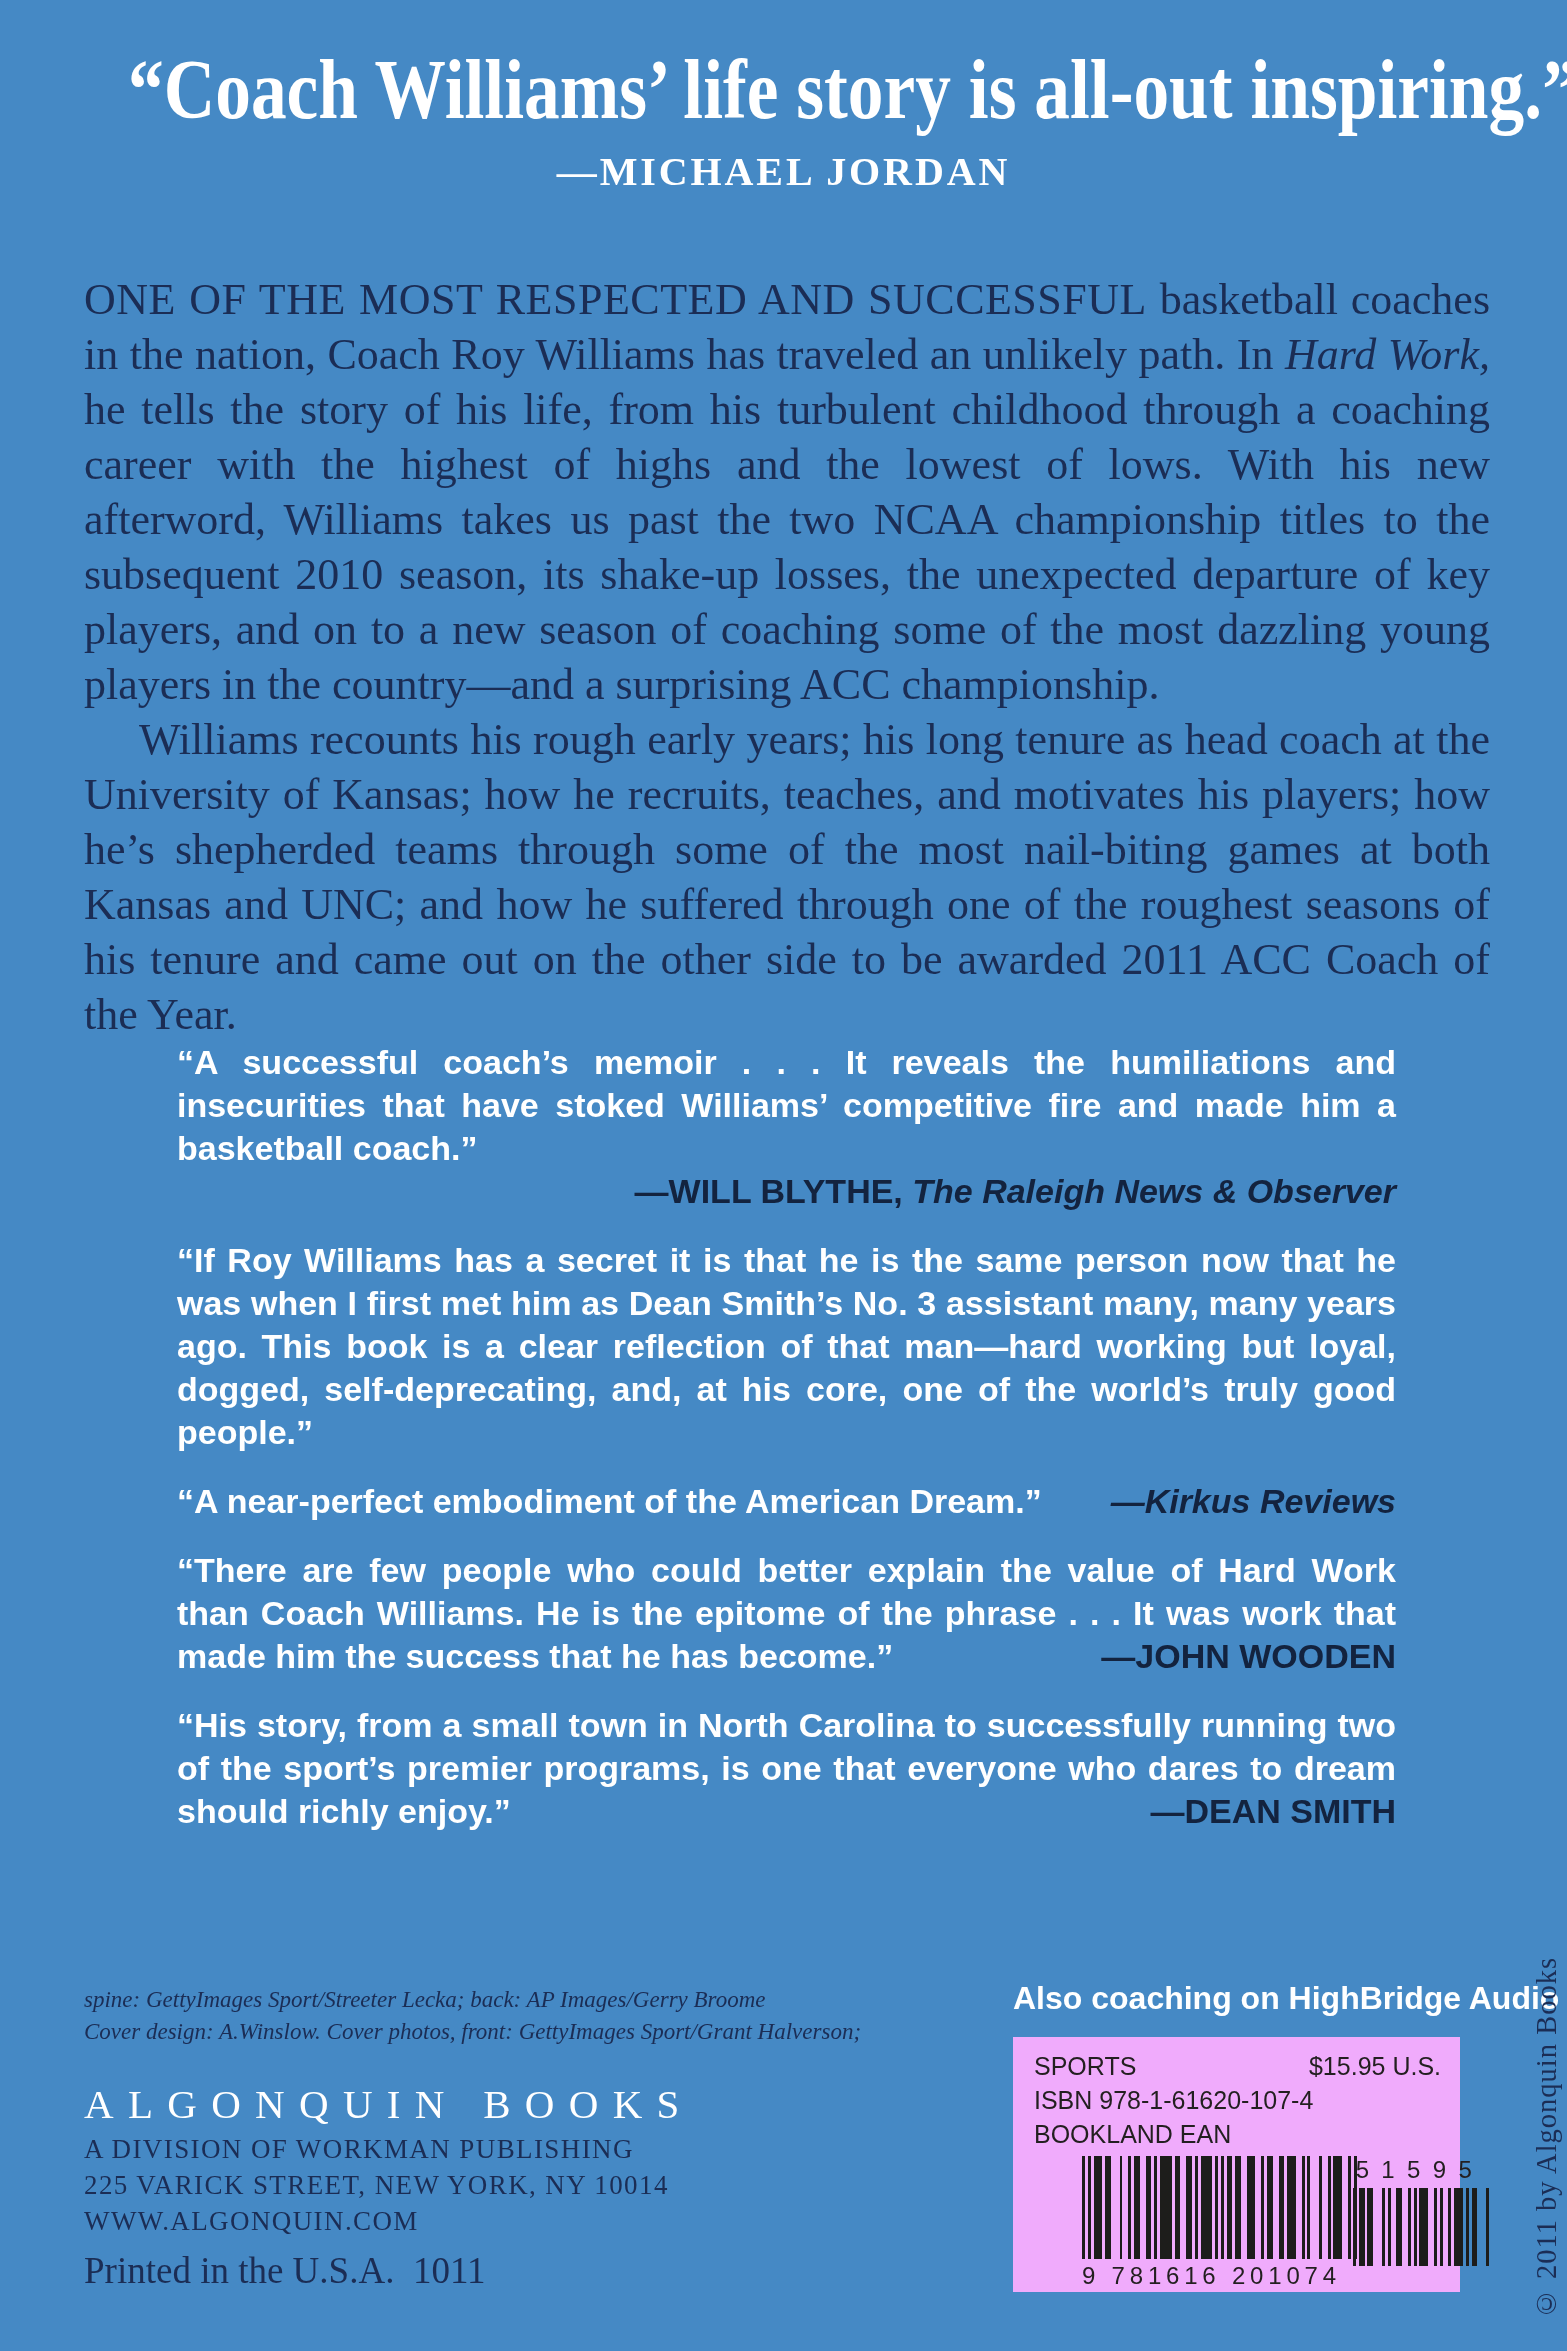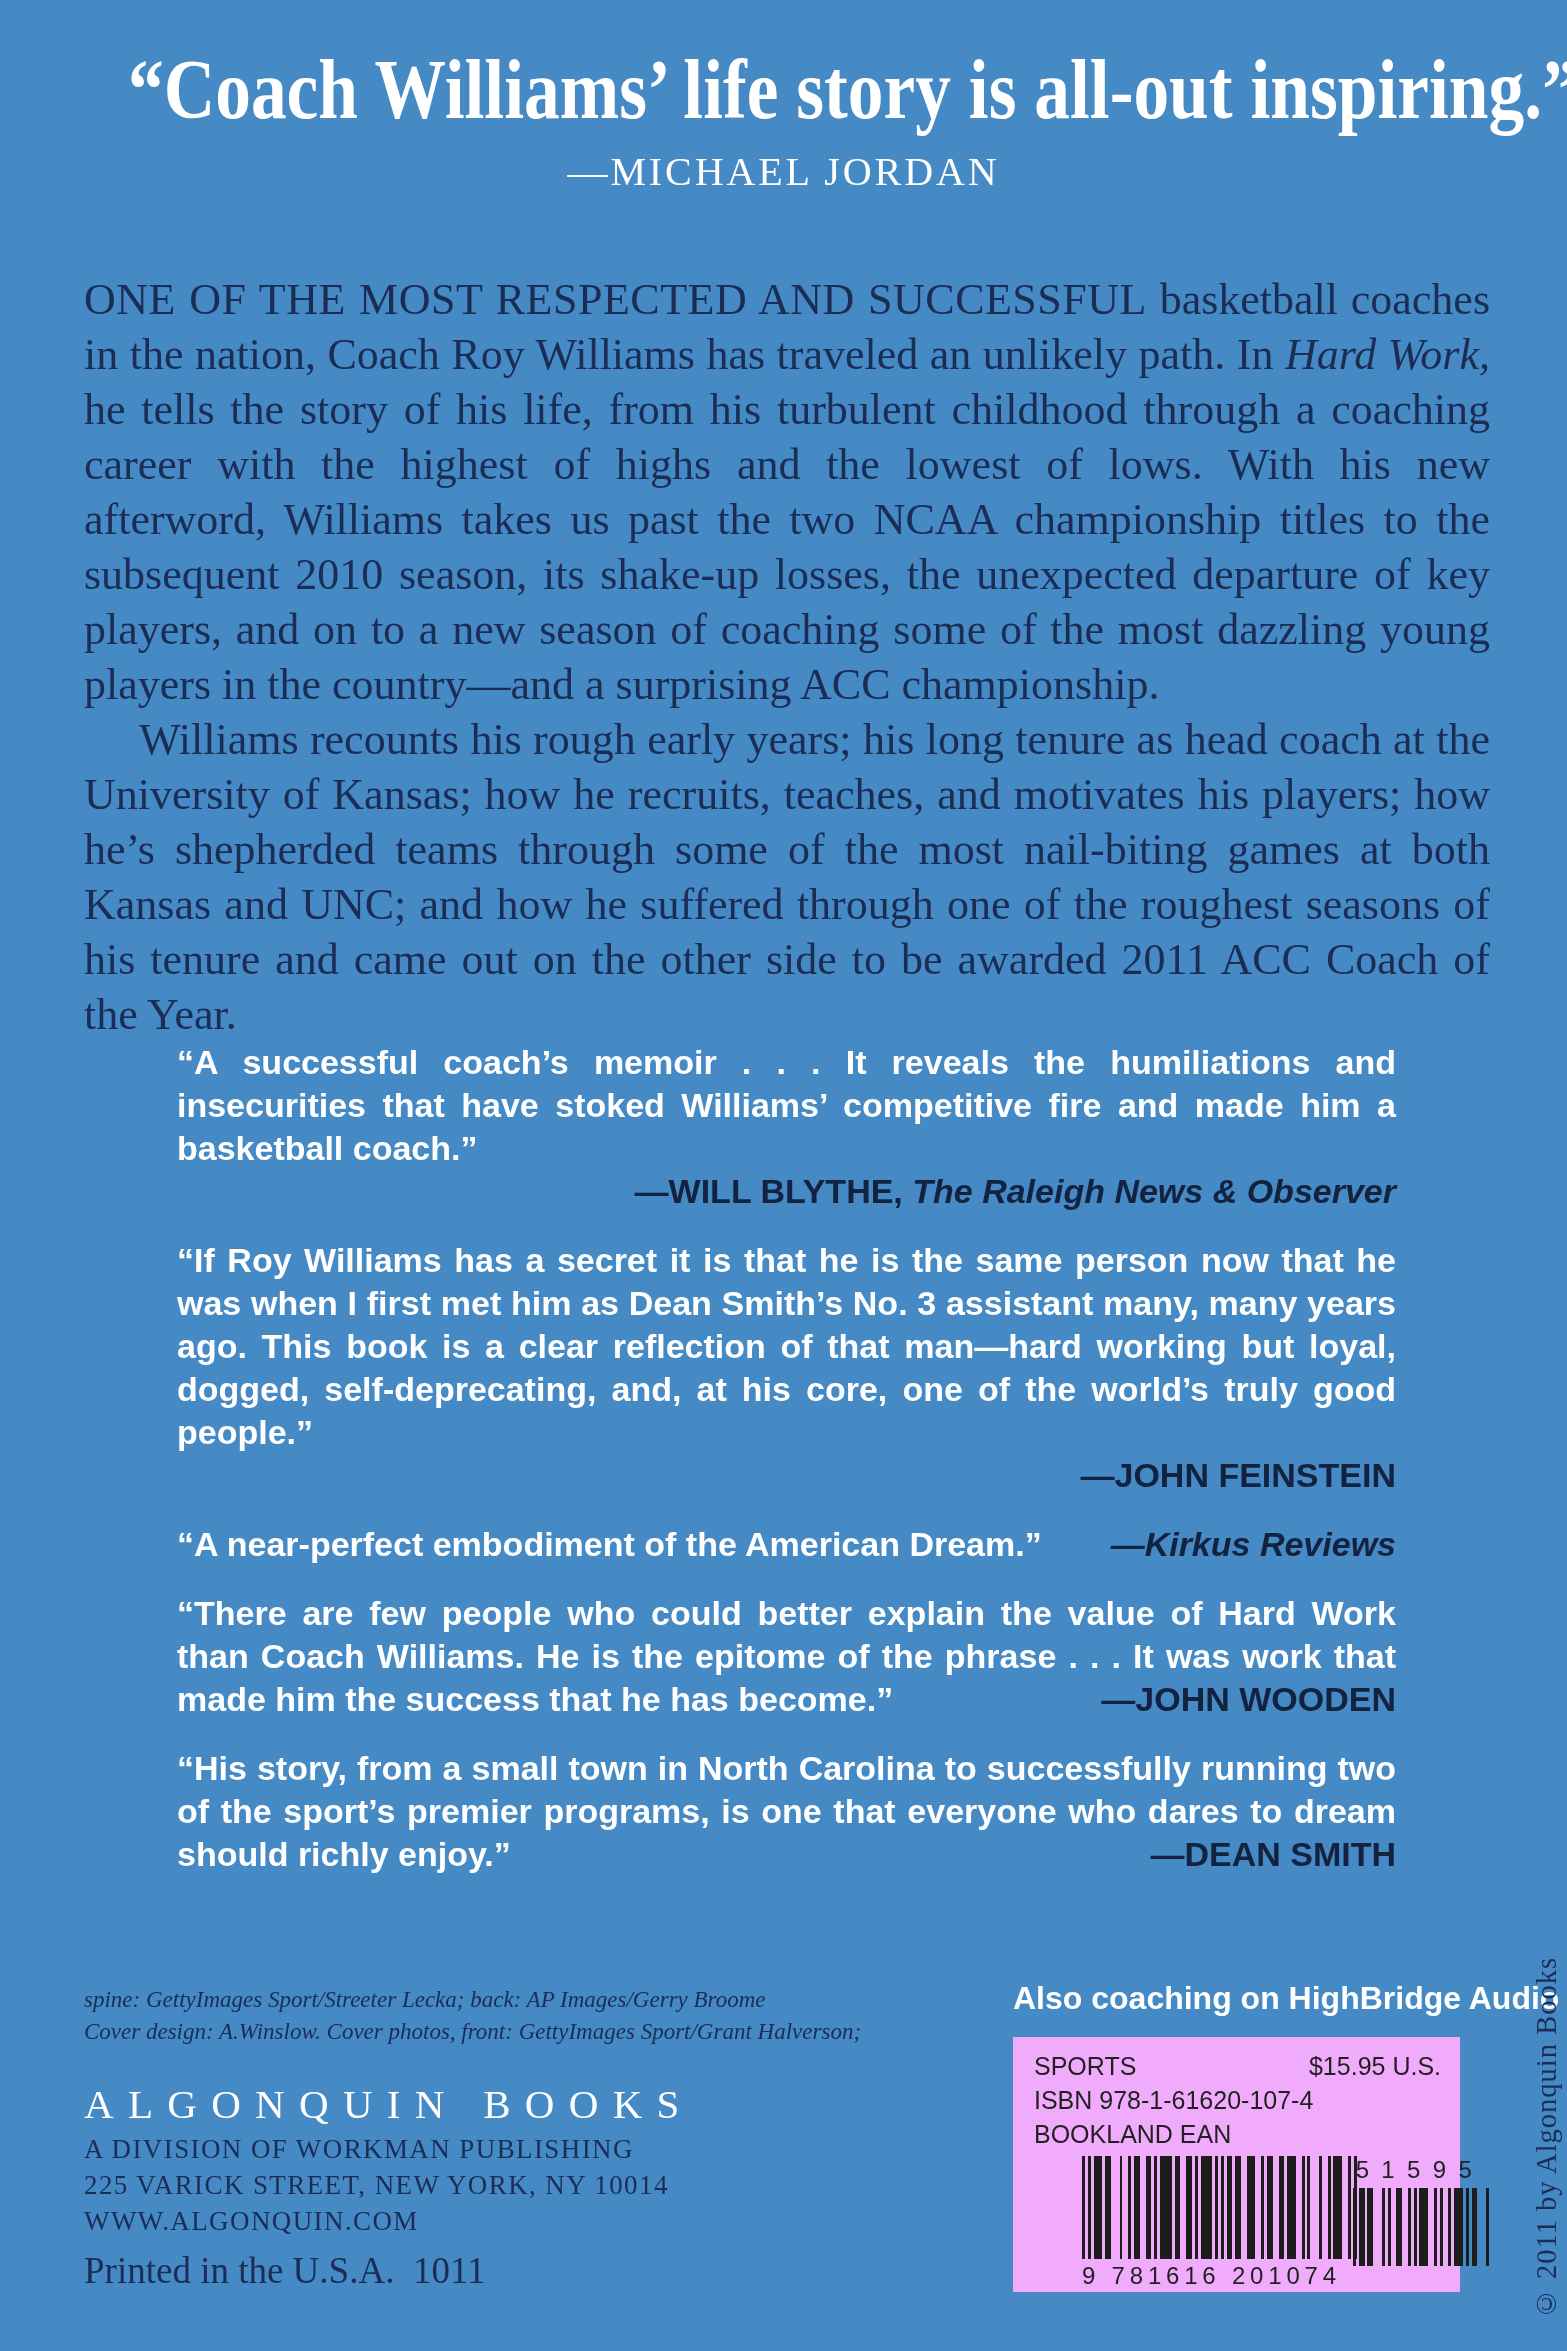--- a/index.html
+++ b/index.html
@@ -7,21 +7,21 @@
     position:relative;width:1567px;height:2351px;overflow:hidden;
     background:#4589c5;
     font-family:"Liberation Serif", serif;
   }
   
   .headline{position:absolute;top:42px;left:0;width:100%;text-align:center;color:#ffffff;}
   .headline-quote{
     font-size:84px;font-weight:bold;line-height:1.15;white-space:nowrap;
     display:inline-block;transform:scaleX(.85);transform-origin:center;
   }
-  .headline-attr{font-size:40px;font-weight:normal;letter-spacing:2.9px;margin-top:9.5px;}
+  .headline-attr{font-size:40px;font-weight:bold;letter-spacing:2.9px;margin-top:9.5px;}
   
   .bodytext{
     position:absolute;left:84px;top:272px;width:1406px;
     color:#1b2d55;font-size:44px;line-height:55px;text-align:justify;
   }
   .bodytext p{margin:0;}
   .bodytext p.indent{text-indent:55px;}
   .bodytext .lead{letter-spacing:0.5px;}
   .bodytext em{font-style:italic;}
   
@@ -90,21 +90,20 @@
   <section class="quotes">
 
 
     <figure class="quote">
       <blockquote class="qtext">“A successful coach’s memoir . . . It reveals the humiliations and insecurities that have stoked Williams’ competitive fire and made him a basketball coach.”</blockquote>
       <figcaption class="qattr attr-below"><span class="attr-name">—WILL BLYTHE, </span><span class="attr-source">The Raleigh News &amp; Observer</span></figcaption>
     </figure>
 
     <figure class="quote">
       <blockquote class="qtext">“If Roy Williams has a secret it is that he is the same person now that he was when I first met him as Dean Smith’s No. 3 assistant many, many years ago. This book is a clear reflection of that man—hard working but loyal, dogged, self-deprecating, and, at his core, one of the world’s truly good people.”</blockquote>
-      <figcaption class="qattr attr-below"><span class="attr-name">—JOHN FEINSTEIN</span><span class="attr-source"></span></figcaption>
     </figure>
 
     <figure class="quote">
       <blockquote class="qtext">“A near-perfect embodiment of the American Dream.”</blockquote>
       <figcaption class="qattr attr-inline"><span class="attr-name"></span><span class="attr-source">—Kirkus Reviews</span></figcaption>
     </figure>
 
     <figure class="quote">
       <blockquote class="qtext">“There are few people who could better explain the value of Hard Work than Coach Williams. He is the epitome of the phrase . . . It was work that made him the success that he has become.”</blockquote>
       <figcaption class="qattr attr-inline"><span class="attr-name">—JOHN WOODEN</span><span class="attr-source"></span></figcaption>

